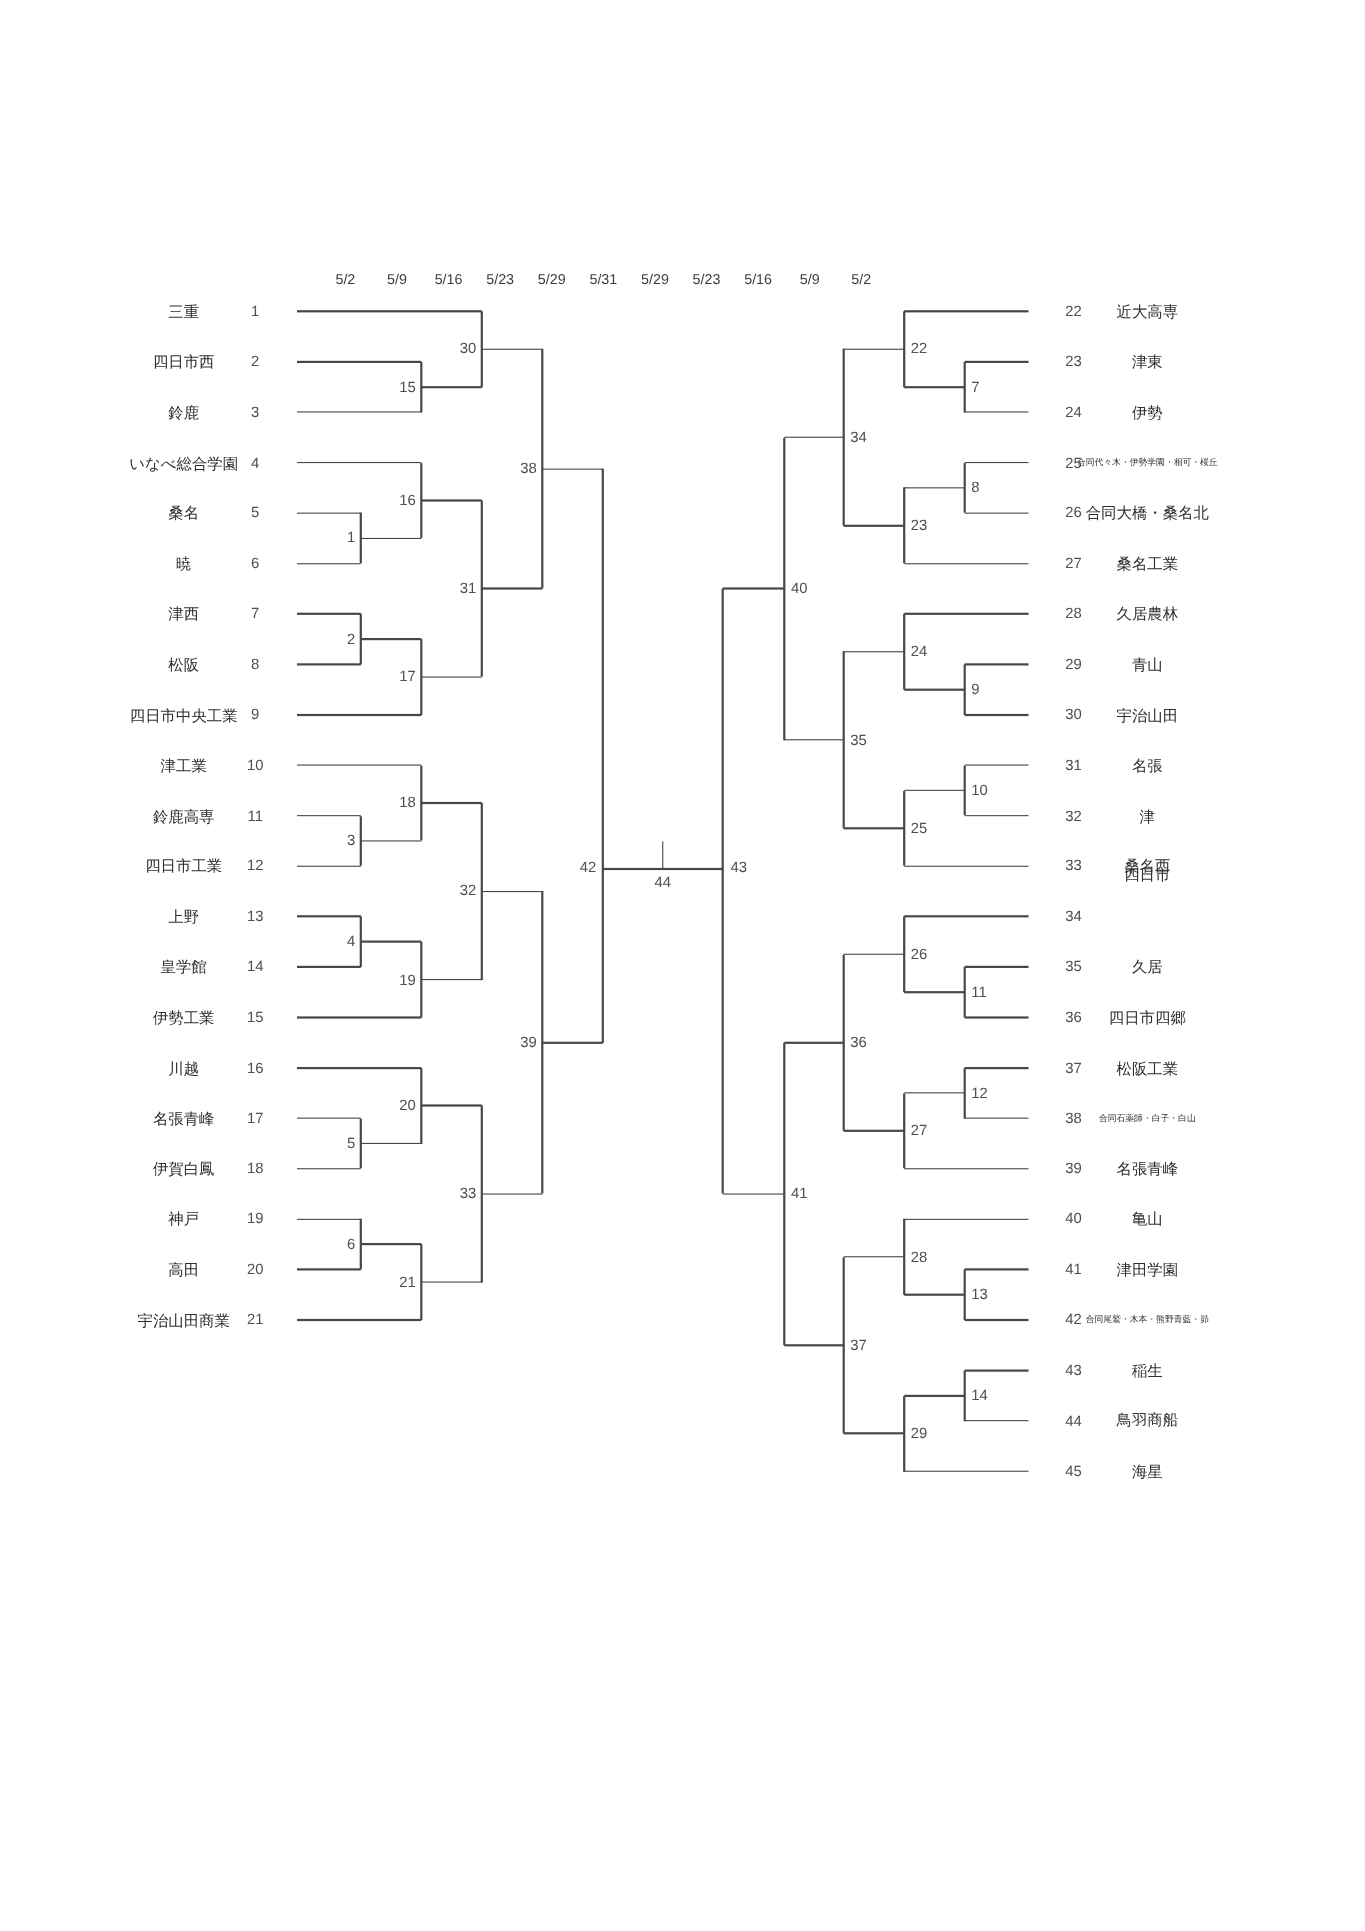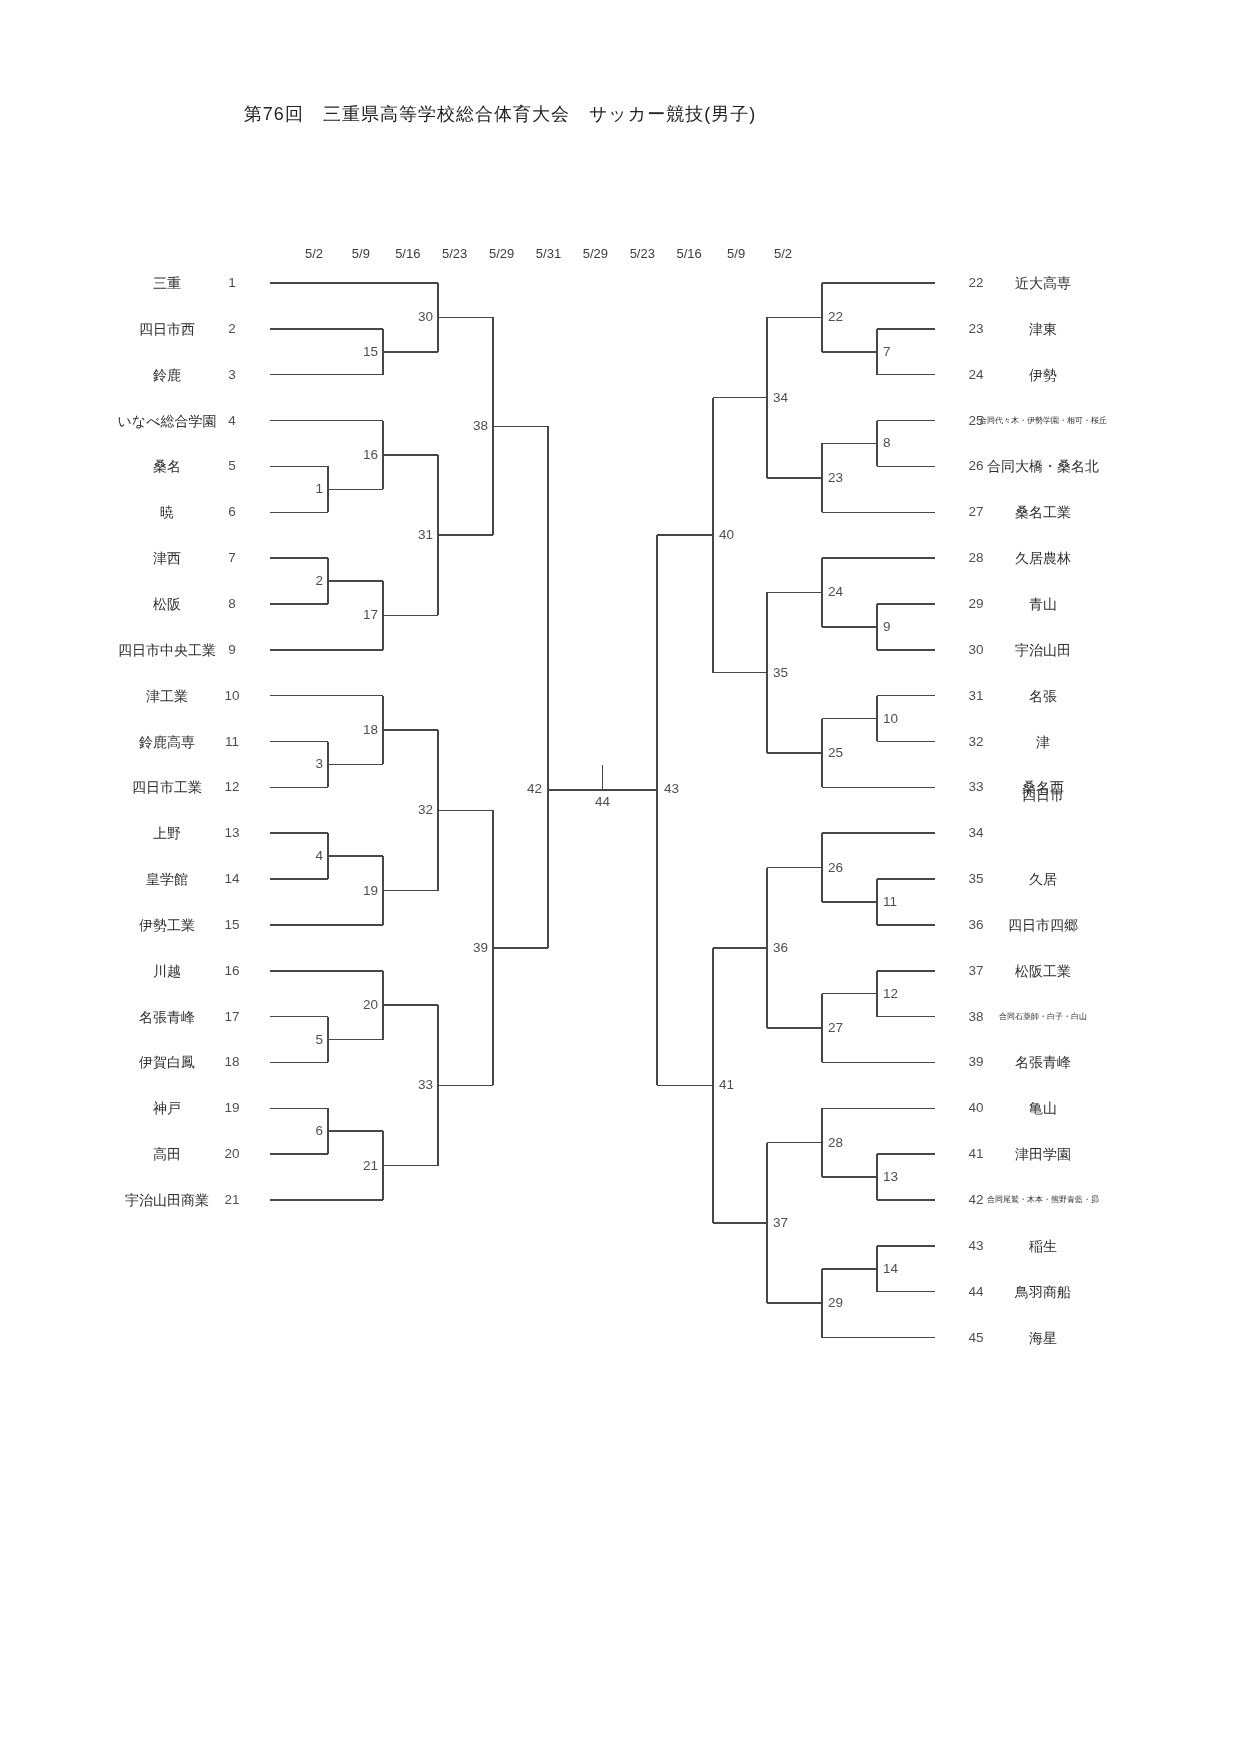--- a/index.html
+++ b/index.html
@@ -40,21 +40,20 @@
     font-size:13.5px;color:#4f4f4f;white-space:nowrap;
   }
   .hline,.vline{position:absolute;background:#474747;}
   .hline{height:1.5px;}
   .vline{width:1.5px;}
 </style>
 </head>
 <body>
 
 <div id="page">
-  <div class="title">第76回　三重県高等学校総合体育大会　サッカー競技(男子)</div>
   <div id="bracket">
       <div class="date-label" style="left: 314px; top: 246px;">5/2</div>
       <div class="date-label" style="left: 360.9px; top: 246px;">5/9</div>
       <div class="date-label" style="left: 407.8px; top: 246px;">5/16</div>
       <div class="date-label" style="left: 454.7px; top: 246px;">5/23</div>
       <div class="date-label" style="left: 501.6px; top: 246px;">5/29</div>
       <div class="date-label" style="left: 548.5px; top: 246px;">5/31</div>
       <div class="date-label" style="left: 595.4px; top: 246px;">5/29</div>
       <div class="date-label" style="left: 642.3px; top: 246px;">5/23</div>
       <div class="date-label" style="left: 689.2px; top: 246px;">5/16</div>
@@ -313,19 +312,19 @@
       <div class="hline" style="left: 877px; top: 1153.4px; width: 58px;"></div>
       <div class="team-name" style="left: 966px; top: 1145.15px; width: 154px;">津田学園</div>
       <div class="team-seed" style="left: 976px; top: 1146.15px;">41</div>
       <div class="hline" style="left: 877px; top: 1199.25px; width: 58px;"></div>
       <div class="team-name small" style="left: 966px; top: 1191px; width: 154px;">合同尾鷲・木本・熊野青藍・昴</div>
       <div class="team-seed" style="left: 976px; top: 1192px;">42</div>
       <div class="hline" style="left: 877px; top: 1245.1px; width: 58px;"></div>
       <div class="team-name" style="left: 966px; top: 1236.85px; width: 154px;">稲生</div>
       <div class="team-seed" style="left: 976px; top: 1237.85px;">43</div>
       <div class="hline" style="left: 877px; top: 1290.95px; width: 58px;"></div>
-      <div class="team-name" style="left: 966px; top: 1282.7px; width: 154px;">鳥羽商船</div>
+      <div class="team-name" style="left: 966px; top: 1282.7px; width: 154px; font-family: Liberation Mono, monospace;">鳥羽商船</div>
       <div class="team-seed" style="left: 976px; top: 1283.7px;">44</div>
       <div class="hline" style="left: 822px; top: 1336.8px; width: 113px;"></div>
       <div class="team-name" style="left: 966px; top: 1328.55px; width: 154px;">海星</div>
       <div class="team-seed" style="left: 976px; top: 1329.55px;">45</div>
     </div>
 </div>
 
 </body></html>

